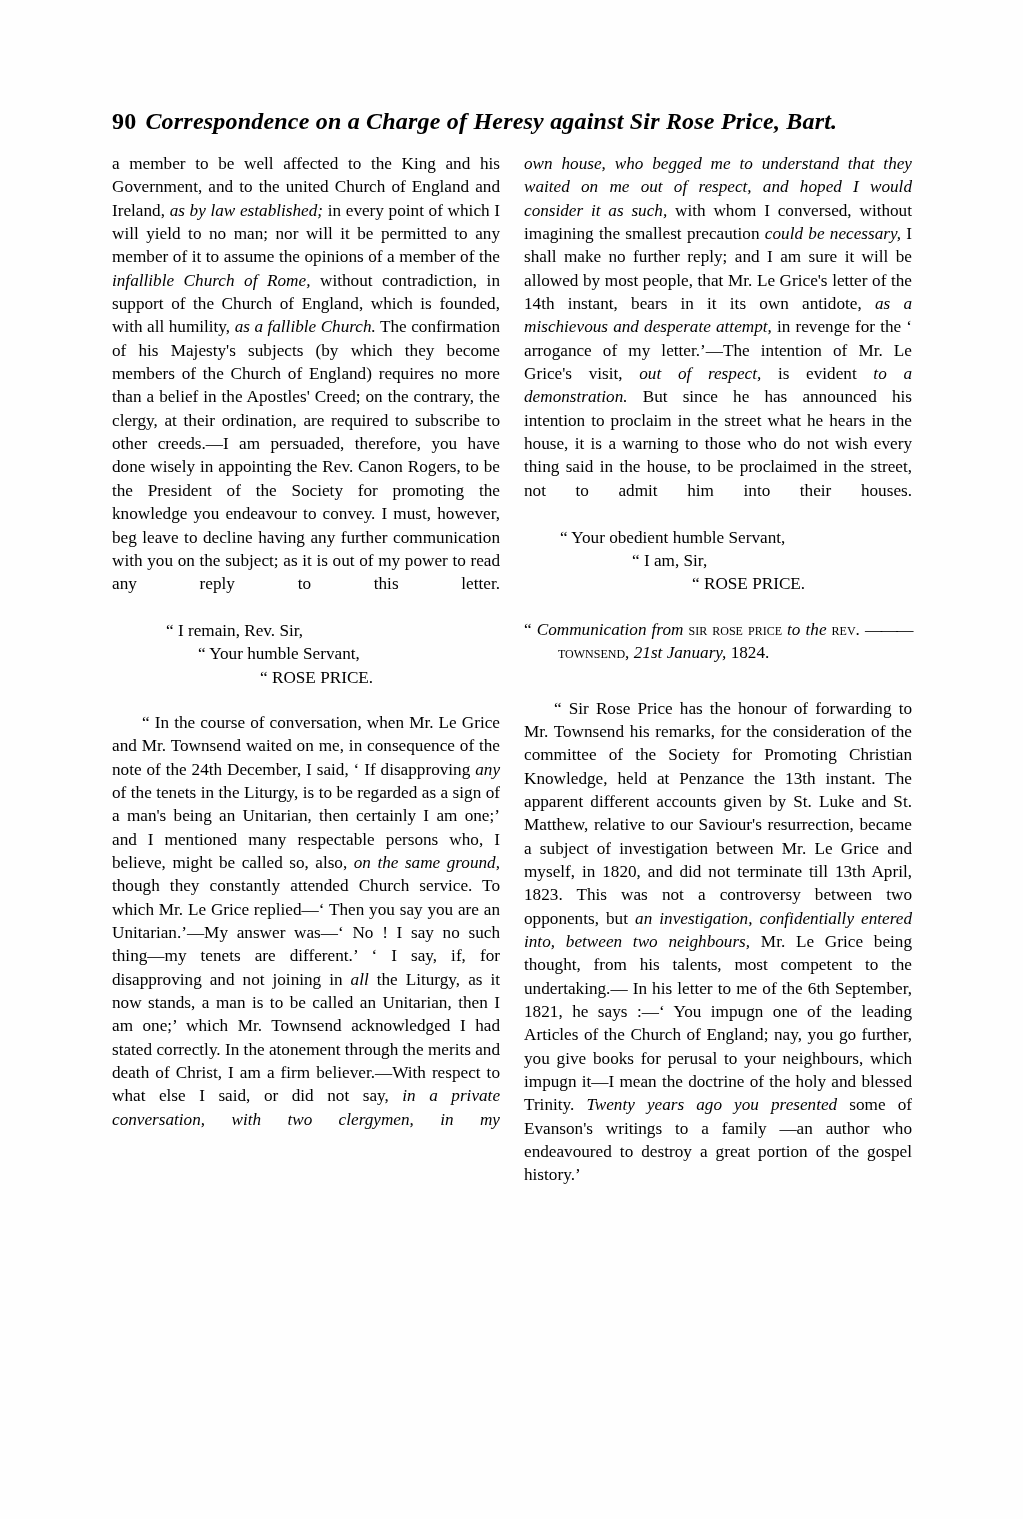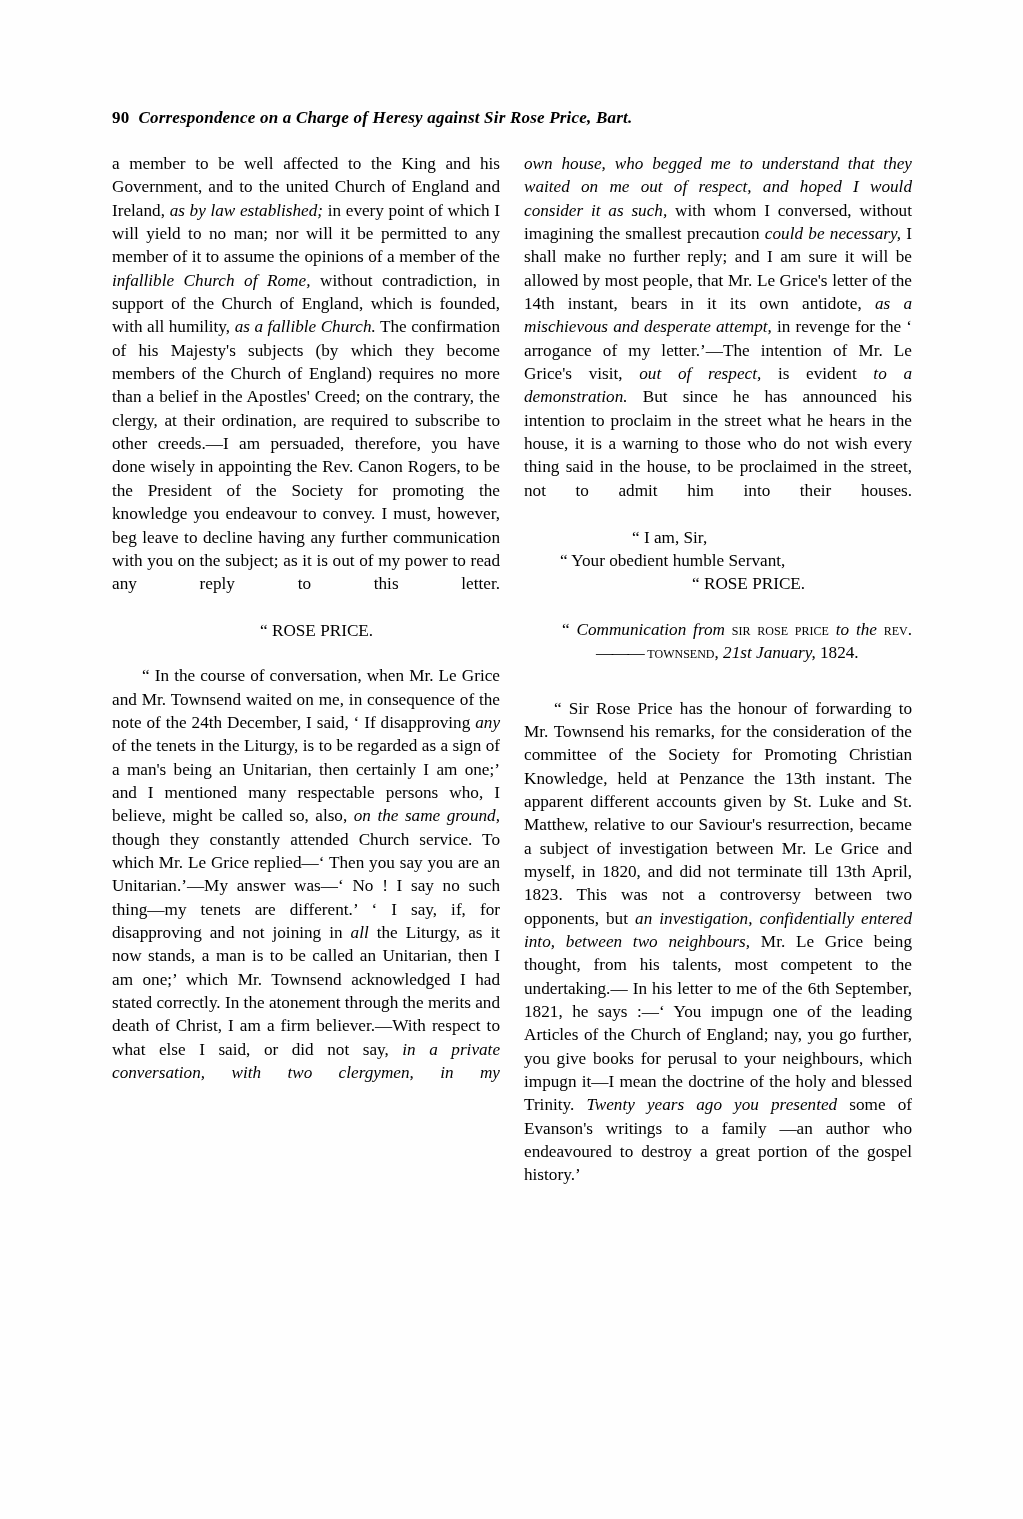--- a/index.html
+++ b/index.html
@@ -23,21 +23,21 @@
     background: #fefefe;
   }
   
   .running-head {
     position: absolute;
     left: 112px;
     top: 108px;
     width: 800px;
     font-style: italic;
     font-weight: bold;
-    font-size: 17px;
+    font-size: 24px;
     letter-spacing: 0.2px;
     white-space: nowrap;
   }
   .running-head .folio {
     font-style: normal;
     font-weight: bold;
     margin-right: 9px;
   }
   
   .columns {
@@ -95,58 +95,59 @@
 
   .heading-block {
     margin: 0;
     text-align: justify;
   }
   .heading-block::after { display: none; }
   .heading-block .hang {
     display: block;
     padding-left: 34px;
     text-indent: -34px;
-    margin-left: 38px;
   }
   .rule-dash {
     letter-spacing: -1.5px;
   }
 </style>
 </head>
 <body>
 
 <div class="page">
 
   <div class="running-head">
     <span class="folio">90</span><span>Correspondence on a Charge of Heresy against Sir Rose Price, Bart.</span>
   </div>
 
   <div class="columns">
 
     <div class="col">
 
       <p><span>a member to be well affected to the King and his Government, and to the united Church of England and Ireland,</span> <i>as by law established;</i><span> in every point of which I will yield to no man; nor will it be permitted to any member of it to assume the opinions of a member of the</span> <i>infallible Church of Rome,</i><span> without contradiction, in support of the Church of England, which is founded, with all humility,</span> <i>as a fallible Church.</i><span> The confirmation of his Majesty's subjects (by which they become members of the Church of England) requires no more than a belief in the Apostles' Creed; on the contrary, the clergy, at their ordination, are required to subscribe to other creeds.—I am persuaded, therefore, you have done wisely in appointing the Rev. Canon Rogers, to be the President of the Society for promoting the knowledge you endeavour to convey. I must, however, beg leave to decline having any further communication with you on the subject; as it is out of my power to read any reply to this letter.</span></p>
 
+      <p class="sig ind1">“ I remain, Rev. Sir,</p>
+      <p class="sig ind2">“ Your humble Servant,</p>
       <p class="sig ind3">“ ROSE PRICE.</p>
 
       <div class="gap-md"></div>
 
 
       <div class="gap-sm"></div>
 
       <p class="indent-lg"><span>“ In the course of conversation, when Mr. Le Grice and Mr. Townsend waited on me, in consequence of the note of the 24th December, I said, ‘ If disapproving</span> <i>any</i><span> of the tenets in the Liturgy, is to be regarded as a sign of a man's being an Unitarian, then certainly I am one;’ and I mentioned many respectable persons who, I believe, might be called so, also,</span> <i>on the same ground,</i><span> though they constantly attended Church service. To which Mr. Le Grice replied—‘ Then you say you are an Unitarian.’—My answer was—‘ No ! I say no such thing—my tenets are different.’ ‘ I say, if, for disapproving and not joining in</span> <i>all</i><span> the Liturgy, as it now stands, a man is to be called an Unitarian, then I am one;’ which Mr. Townsend acknowledged I had stated correctly. In the atonement through the merits and death of Christ, I am a firm believer.—With respect to what else I said, or did not say,</span> <i>in a private conversation, with two clergymen, in my</i></p>
 
     </div>
 
     <div class="col">
 
       <p><i>own house, who begged me to understand that they waited on me out of respect, and hoped I would consider it as such,</i><span> with whom I conversed, without imagining the smallest precaution</span> <i>could be necessary,</i><span> I shall make no further reply; and I am sure it will be allowed by most people, that Mr. Le Grice's letter of the 14th instant, bears in it its own antidote,</span> <i>as a mischievous and desperate attempt,</i><span> in revenge for the ‘ arrogance of my letter.’—The intention of Mr. Le Grice's visit,</span> <i>out of respect,</i><span> is evident</span> <i>to a demonstration.</i><span> But since he has announced his intention to proclaim in the street what he hears in the house, it is a warning to those who do not wish every thing said in the house, to be proclaimed in the street, not to admit him into their houses.</span></p>
 
+      <p class="sig ind-r2">“ Your obedient humble Servant,</p>
       <p class="sig ind-r1">“ I am, Sir,</p>
-      <p class="sig ind-r2">“ Your obedient humble Servant,</p>
       <p class="sig ind-r3">“ ROSE PRICE.</p>
 
       <div class="gap-sm"></div>
 
 
       <div class="gap-md"></div>
 
       <p class="heading-block">
           <span class="hang"><span>“ </span><i>Communication from</i> <span class="smallcaps">Sir Rose Price</span> <i>to the</i> <span class="smallcaps">Rev.</span> <span class="rule-dash">———</span> <span class="smallcaps">Townsend,</span> <i>21st January,</i> <span>1824.</span></span>
         </p>

